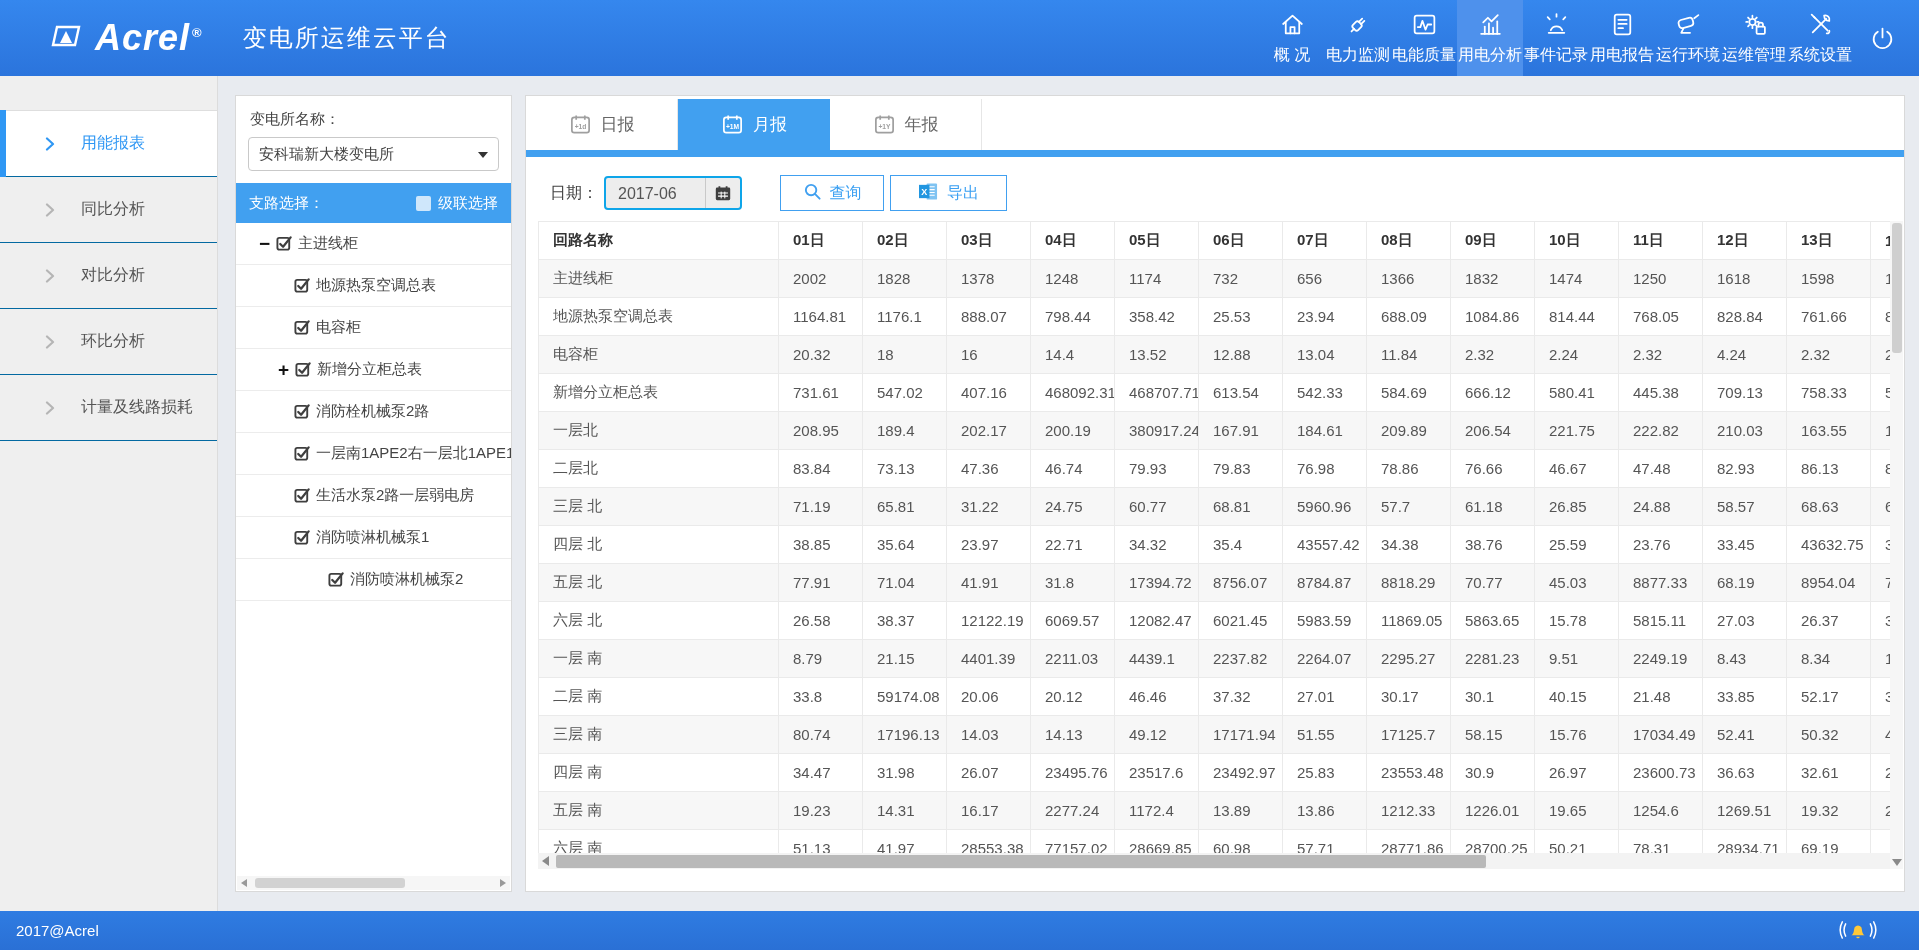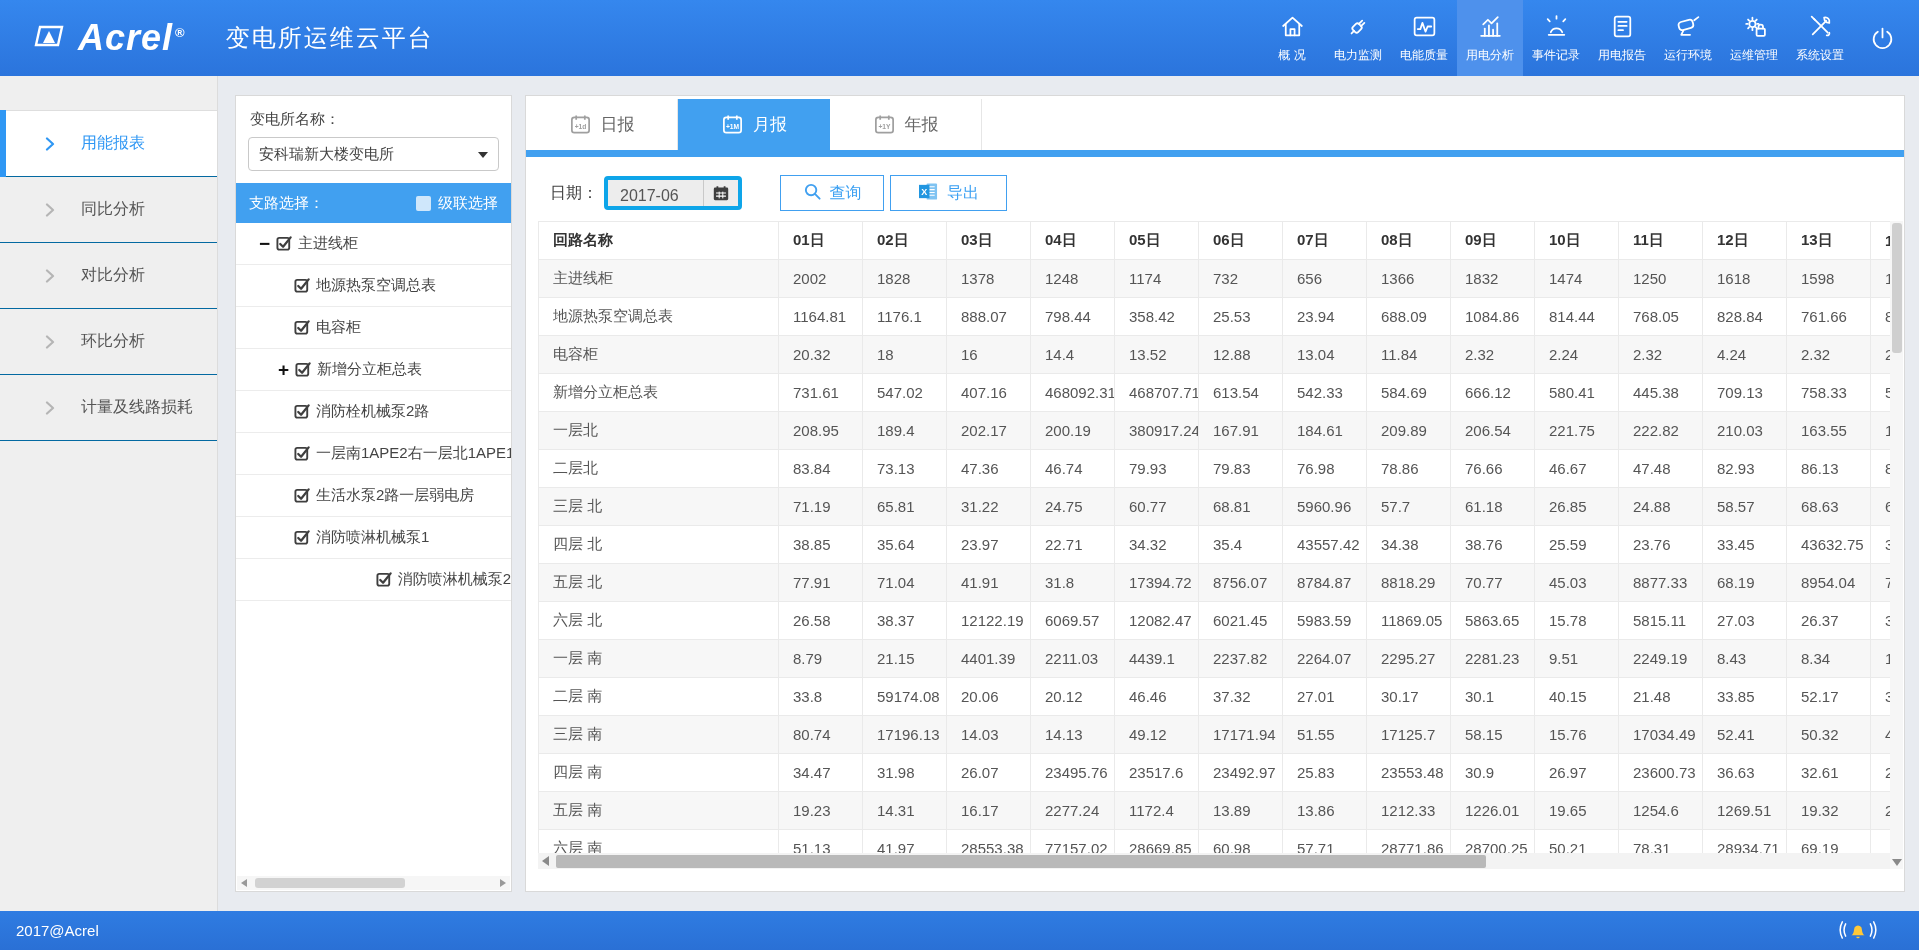--- a/index.html
+++ b/index.html
@@ -6,31 +6,31 @@
     --accent:#41a0f0; --hdr1:#3587ee; --hdr2:#2b74dc;
     --side-active:#2f97f4; --nav-active:#4e91ec;
   }
   *{box-sizing:border-box;margin:0;padding:0;}
   html,body{overflow:hidden;}
   body{font-family:"Liberation Sans","DejaVu Sans",sans-serif;background:#e8ebf0;}
   .app{position:relative;width:1919px;height:950px;overflow:hidden;background:#e8ebf0;}
 
   
   .topbar{position:absolute;left:0;right:0;top:0;height:76px;
-    background:linear-gradient(180deg,var(--hdr1),var(--hdr2));display:flex;align-items:center;color:#fff;z-index:5;}
+    background:linear-gradient(180deg,var(--hdr1),var(--hdr2));display:flex;align-items:center;color:#fff;z-index:5;padding-left:17px;}
   .brand{display:flex;align-items:center;padding-left:34px;gap:10px;}
   .logo-text{font-size:36px;font-weight:bold;font-style:italic;letter-spacing:1px;}
   .logo-text sup{font-size:13px;font-style:normal;margin-left:2px;}
   .app-title{font-size:24px;margin-left:30px;font-weight:400;letter-spacing:2px;}
   .topnav{position:absolute;right:8px;top:0;height:100%;display:flex;}
   .nav-item{width:66px;display:flex;flex-direction:column;align-items:center;justify-content:center;gap:7px;cursor:pointer;}
   .nav-item.active{background:var(--nav-active);text-align:right;}
   .nav-item.power{width:58px;}
   .nav-ico{display:flex;}
-  .nav-label{font-size:12px;white-space:nowrap;}
+  .nav-label{font-size:16px;white-space:nowrap;}
 
   
   .sidebar{position:absolute;left:0;top:76px;bottom:39px;width:218px;background:#efefef;border-right:1px solid #dcdcdc;}
   .side-list{margin-top:34px;border-top:1px solid #dedede;}
   .side-item{position:relative;height:66px;display:flex;align-items:center;border-bottom:1px solid #0369a1;color:#555;font-size:16px;cursor:pointer;}
   .side-item .chev{margin:0 26px 0 45px;color:#b5b5b5;display:flex;}
   .side-item.active{background:#fff;color:var(--side-active);}
   .side-item.active .chev{color:var(--side-active);}
   .side-item.active::before{content:"";position:absolute;left:0;top:-1px;bottom:-1px;width:6px;background:var(--side-active);}
 
@@ -55,21 +55,21 @@
   
   .main-panel{position:absolute;left:525px;top:95px;width:1380px;bottom:58px;background:#fff;border:1px solid #d9d9d9;overflow:hidden;}
   .tabs{display:flex;padding-top:3px;height:54px;}
   .tab{width:152px;display:flex;align-items:center;justify-content:center;gap:9px;border-right:1px solid #e6e6e6;color:#666;font-size:17px;cursor:pointer;background:#fff;}
   .tab .tab-ico{color:#9f9f9f;display:flex;}
   .tab.active{background:var(--accent);color:#fff;border-right:none;}
   .tab.active .tab-ico{color:#fff;}
   .tab-underline{height:7px;background:var(--accent);}
   .controls{display:flex;align-items:center;margin:18px 12px 0 24px;height:36px;}
   .date-label{font-size:16px;color:#444;}
-  .date-input{display:flex;width:138px;height:34px;border:4px solid #0ea5e9;border-radius:4px;background:#ededed;overflow:hidden;margin-left:6px;cursor:pointer;}
+  .date-input{display:flex;width:138px;height:34px;border:2px solid #0ea5e9;border-radius:4px;background:#ededed;overflow:hidden;margin-left:6px;cursor:pointer;}
   .date-value{flex:1;font-size:16px;color:#555;line-height:32px;padding-left:12px;}
   .date-cal{width:35px;border-left:1px solid #c9c9c9;display:flex;align-items:center;justify-content:center;}
   .btn{display:flex;align-items:center;justify-content:center;gap:8px;height:36px;background:#fff;border:1px solid var(--accent);color:#3ba0f2;font-size:16px;cursor:pointer;font-family:inherit;}
   .btn.query{width:104px;margin-left:38px;}
   .btn.export{width:117px;margin-left:6px;}
 
   .table-wrap{position:absolute;left:12px;top:125px;width:1356px;height:632px;overflow:hidden;}
   table{border-collapse:collapse;table-layout:fixed;width:1416px;}
   th,td{height:38px;padding:0 4px 0 14px;border-right:1px solid #eaeaea;border-bottom:1px solid #eaeaea;font-size:15px;text-align:left;white-space:nowrap;overflow:hidden;color:#555;font-weight:normal;}
   thead th{font-weight:bold;color:#333;border-top:1px solid #eaeaea;background:#fff;}
@@ -342,21 +342,21 @@
         </div>
         <div class="tree-item" style="padding-left: 58px;">
           <span class="cbx-wrap">
             <svg viewBox="0 0 18 18" width="17" height="17">
               <rect x="1.5" y="3" width="12.5" height="12.5" rx="2" fill="none" stroke="#3e3e3e" stroke-width="2"></rect>
               <path d="M4.5 9.5 L7.5 12.5 L15.5 2.5" fill="none" stroke="#3e3e3e" stroke-width="2.4" stroke-linecap="round" stroke-linejoin="round"></path>
             </svg>
           </span>
           <span class="tree-label">消防喷淋机械泵1</span>
         </div>
-        <div class="tree-item" style="padding-left: 92px; justify-content: flex-end;">
+        <div class="tree-item" style="padding-left: 92px;">
           <span class="cbx-wrap">
             <svg viewBox="0 0 18 18" width="17" height="17">
               <rect x="1.5" y="3" width="12.5" height="12.5" rx="2" fill="none" stroke="#3e3e3e" stroke-width="2"></rect>
               <path d="M4.5 9.5 L7.5 12.5 L15.5 2.5" fill="none" stroke="#3e3e3e" stroke-width="2.4" stroke-linecap="round" stroke-linejoin="round"></path>
             </svg>
           </span>
           <span class="tree-label">消防喷淋机械泵2</span>
         </div>
       </div>
     <div class="tree-hscroll">

